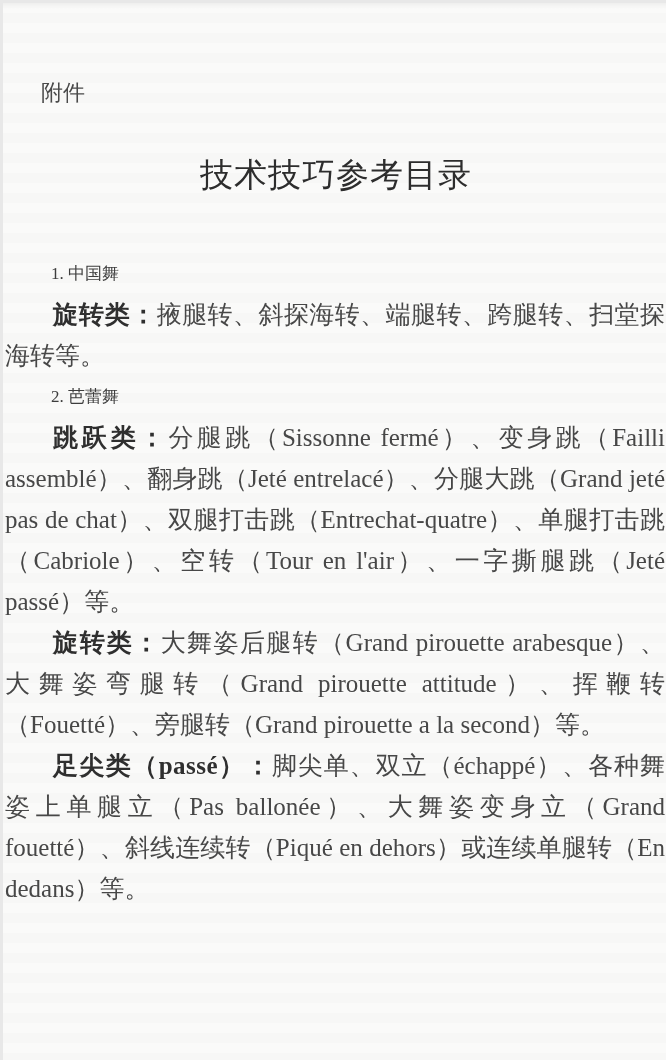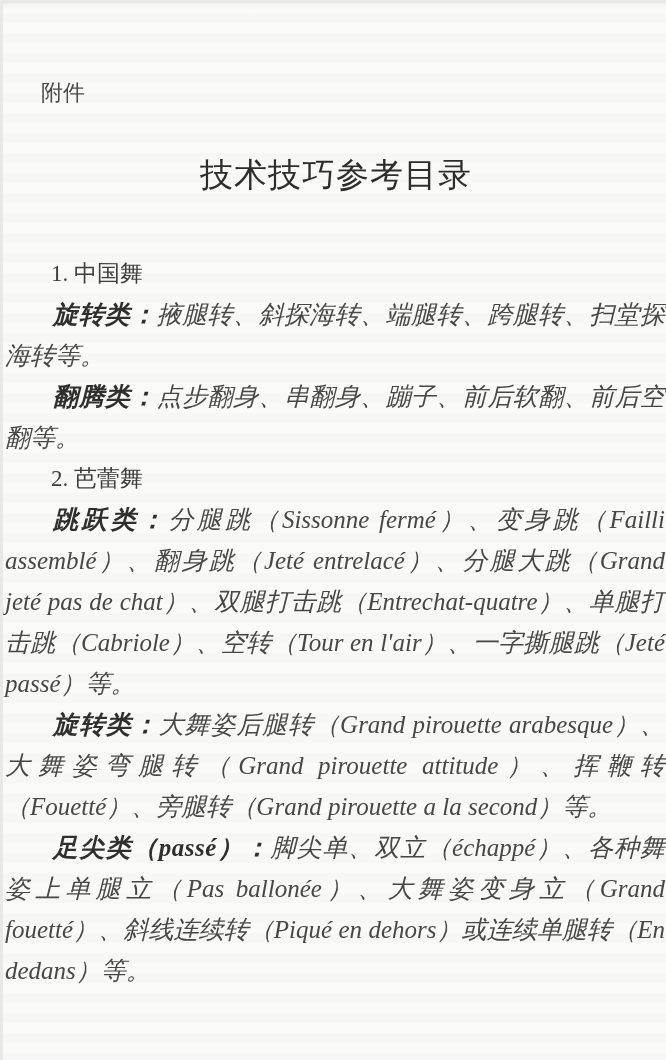--- a/index.html
+++ b/index.html
@@ -41,31 +41,30 @@
     color: #2d2d2d;
   }
   .body {
     margin-top: 56px;
     font-size: 25px;
     line-height: 41px;
     padding: 0 4px 0 2px;
   }
   .section-heading {
     margin: 0 0 0 46px;
-    font-size: 23px;
+    font-size: 17px;
     font-weight: normal;
     line-height: 41px;
     color: #3d3d3d;
   }
   .para {
     margin: 0;
     text-indent: 48px;
     text-align: justify;
     color: #474747;
-    font-style: italic;
   }
   .cat-label {
     font-weight: bold;
     color: #2f2f2f;
     letter-spacing: 0.5px;
   }
 </style>
 </head>
 <body>
 
@@ -75,21 +74,20 @@
 
   <h1 class="title">技术技巧参考目录</h1>
 
   <div class="body">
 
     <h2 class="section-heading">1. 中国舞</h2>
 
     <p class="para"><span class="cat-label">旋转类：</span><span>掖腿转、斜探海转、端腿转、跨腿转、扫堂探海转等。</span></p>
 
 
-    <p class="para"><span class="cat-label">翻腾类：</span><span>点步翻身、串翻身、蹦子、前后软翻、前后空翻等。</span></p>
 
     <h2 class="section-heading">2. 芭蕾舞</h2>
 
     <p class="para"><span class="cat-label">跳跃类：</span><span>分腿跳（Sissonne fermé）、变身跳（Failli assemblé）、翻身跳（Jeté entrelacé）、分腿大跳（Grand jeté pas de chat）、双腿打击跳（Entrechat-quatre）、单腿打击跳（Cabriole）、空转（Tour en l'air）、一字撕腿跳（Jeté passé）等。</span></p>
 
     <p class="para"><span class="cat-label">旋转类：</span><span>大舞姿后腿转（Grand pirouette arabesque）、大舞姿弯腿转（Grand pirouette attitude）、挥鞭转（Fouetté）、旁腿转（Grand pirouette a la second）等。</span></p>
 
     <p class="para"><span class="cat-label">足尖类（passé）：</span><span>脚尖单、双立（échappé）、各种舞姿上单腿立（Pas ballonée）、大舞姿变身立（Grand fouetté）、斜线连续转（Piqué en dehors）或连续单腿转（En dedans）等。</span></p>
 
   </div>

